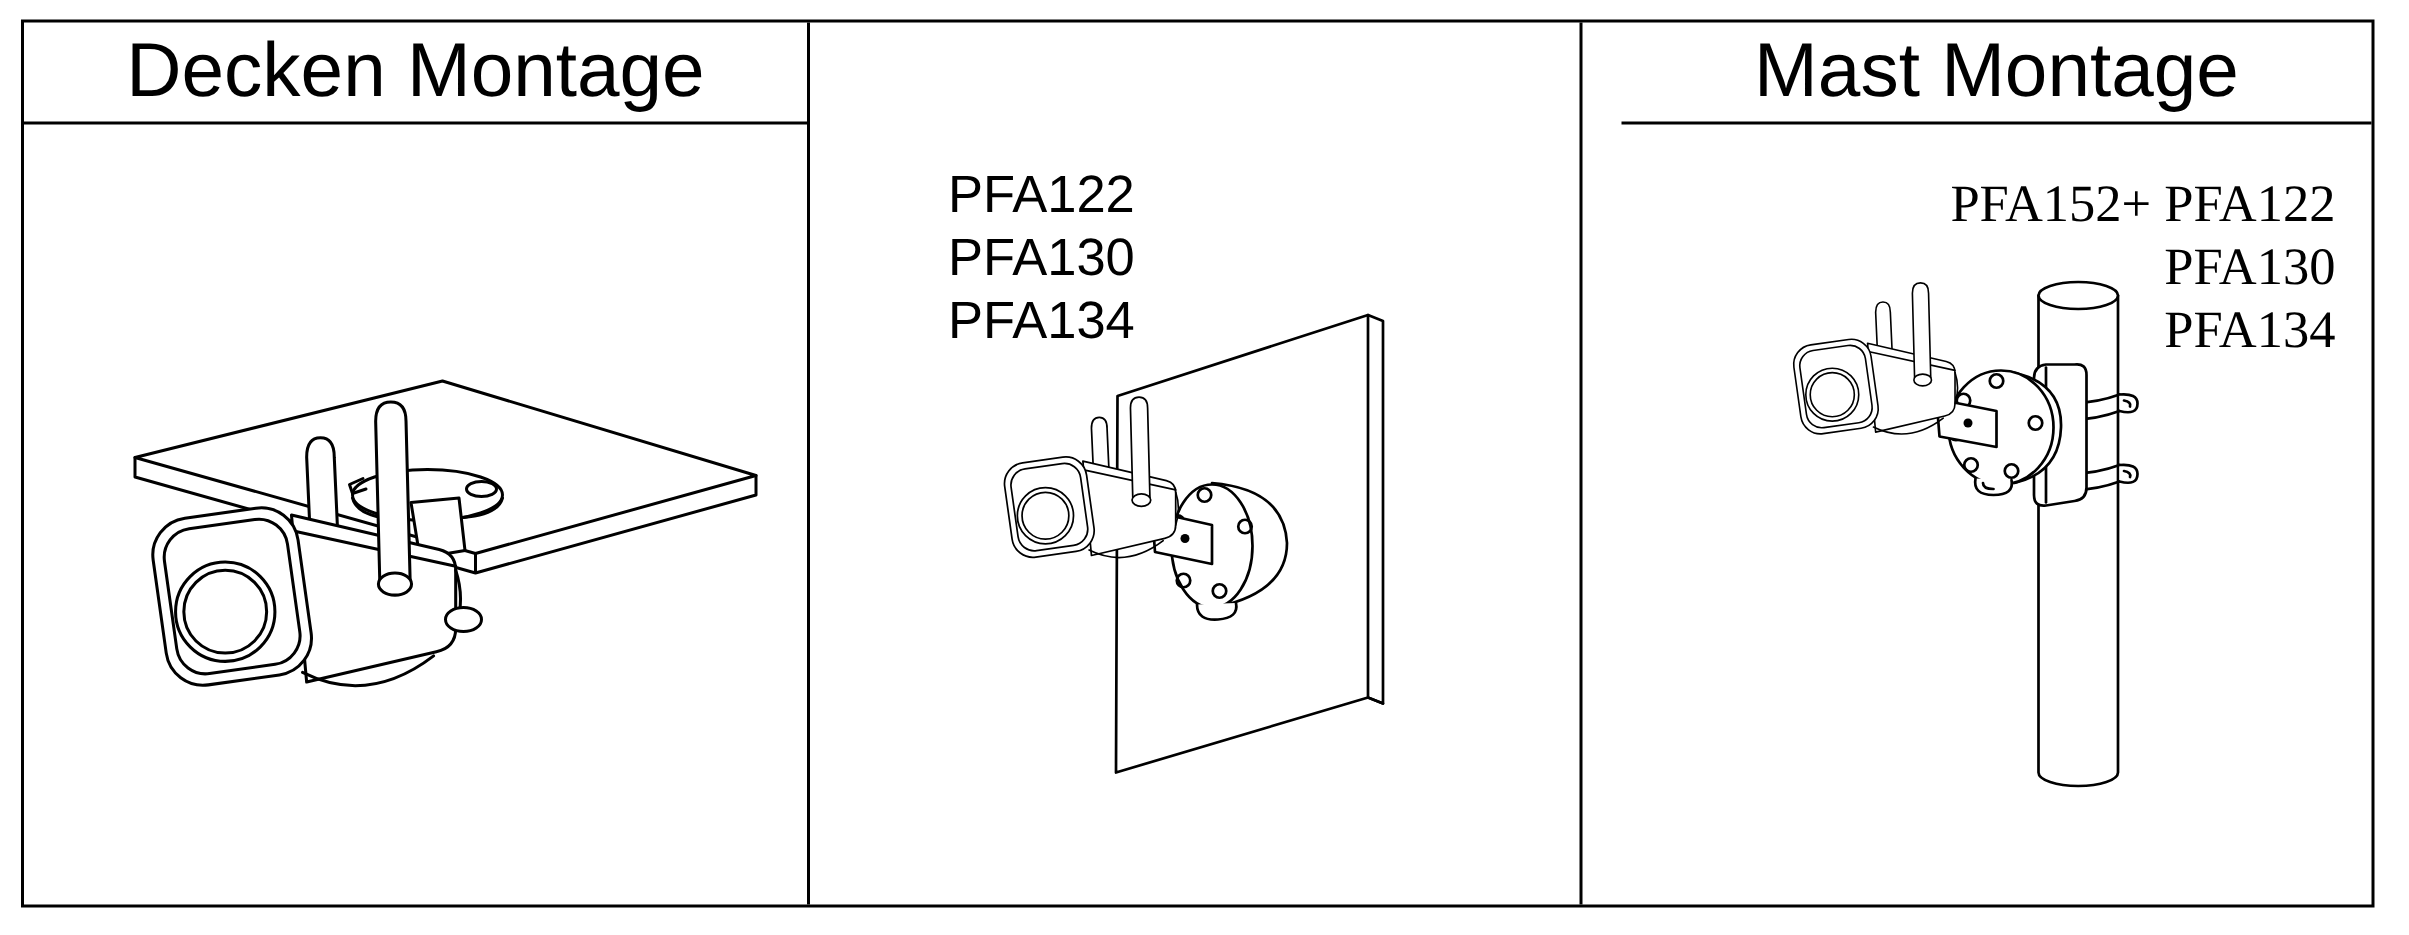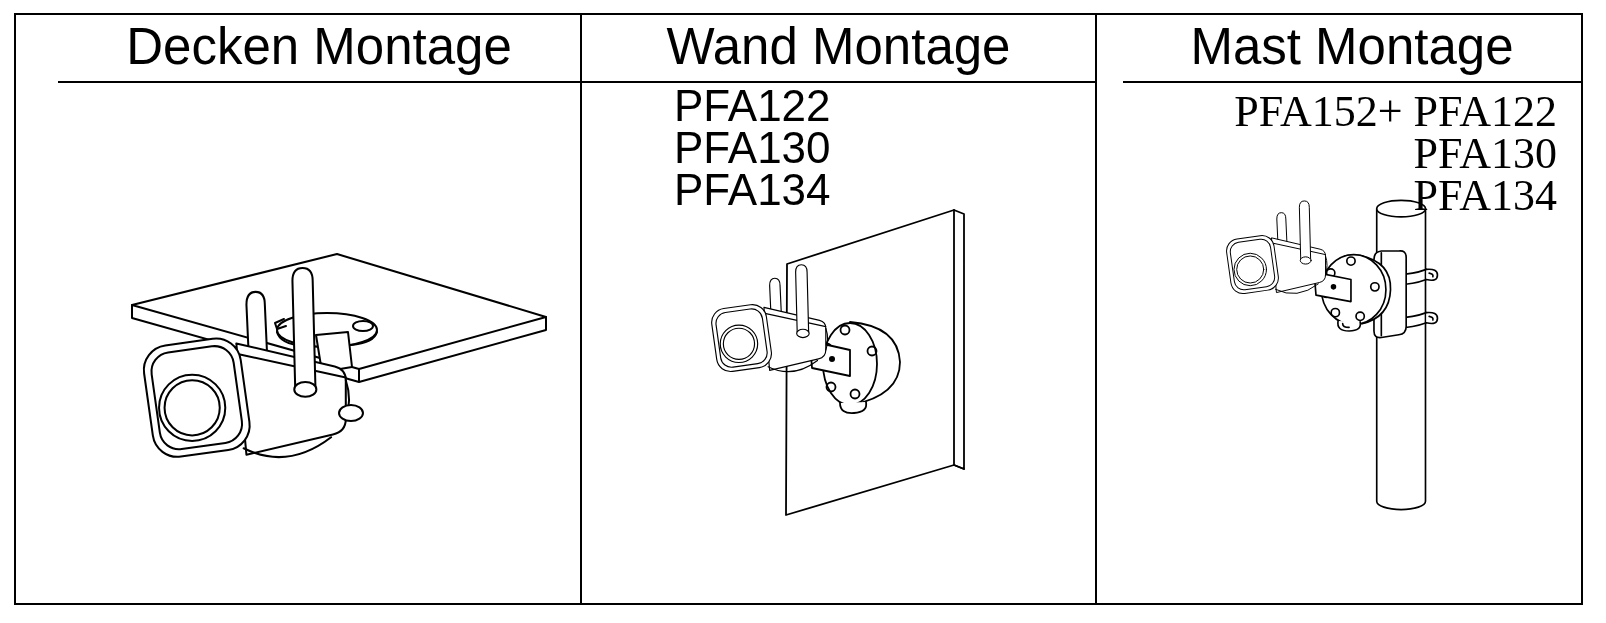--- a/index.html
+++ b/index.html
@@ -27,21 +27,21 @@
     border: 2px solid #000000;
     box-sizing: border-box;
     display: flex;
     background: #ffffff;
   }
   .col {
     position: relative;
     box-sizing: border-box;
     height: 100%;
   }
-  .col-ceiling { width: 524px; border-right: 2px solid #000000; margin-left: 42px; }
+  .col-ceiling { width: 524px; border-right: 2px solid #000000; }
   .col-wall    { width: 515px; border-right: 2px solid #000000; }
   .col-mast    { flex: 1; padding-left: 26px; }
   .hdr {
     height: 68px;
     box-sizing: border-box;
     border-bottom: 2px solid #000000;
     text-align: center;
     font-size: 51px;
     line-height: 64px;
     white-space: nowrap;
@@ -56,24 +56,25 @@
   }
   .cell-body svg {
     position: absolute;
     left: 0;
     top: 0;
     width: 100%;
     height: 100%;
   }
   .labels {
     position: absolute;
-    font-size: 44px;
+    font-size: 35px;
     line-height: 42px;
     white-space: nowrap;
     z-index: 2;
+    margin-top: 24px;
   }
   .labels-wall { left: 92px; top: 2px; text-align: left; }
   .labels-mast { right: 24px; top: 8px; text-align: right; font-family: Liberation Serif, serif; }
   .defs-holder { position: absolute; width: 0; height: 0; overflow: hidden; }
 </style>
 </head>
 <body>
 
 <svg class="defs-holder" aria-hidden="true">
   <defs>
@@ -119,21 +120,20 @@
               <path d="M258,252 L290,249 L294,284 L264,289 Z" fill="#ffffff"></path>
             </g>
             <use href="#cam-shape" transform="translate(90,242) scale(0.92)"></use>
             <ellipse cx="293" cy="330" rx="12" ry="8" fill="#ffffff"></ellipse>
           </g>
         </svg>
       </div>
     </div>
 
     <div class="col col-wall">
-      <div class="hdr">Wand Montage</div>
       <div class="cell-body">
         <div class="labels labels-wall">
           <div>PFA122</div>
           <div>PFA130</div>
           <div>PFA134</div>
         </div>
         <svg viewBox="0 0 513 520" preserveAspectRatio="xMidYMid meet">
           <g stroke="#000" stroke-width="1.8" fill="none" stroke-linejoin="round" stroke-linecap="round">
             <g>
               <path d="M205,181 L372,127 L382,131 L382,386 L372,382 L204,432 Z" fill="#ffffff"></path>

